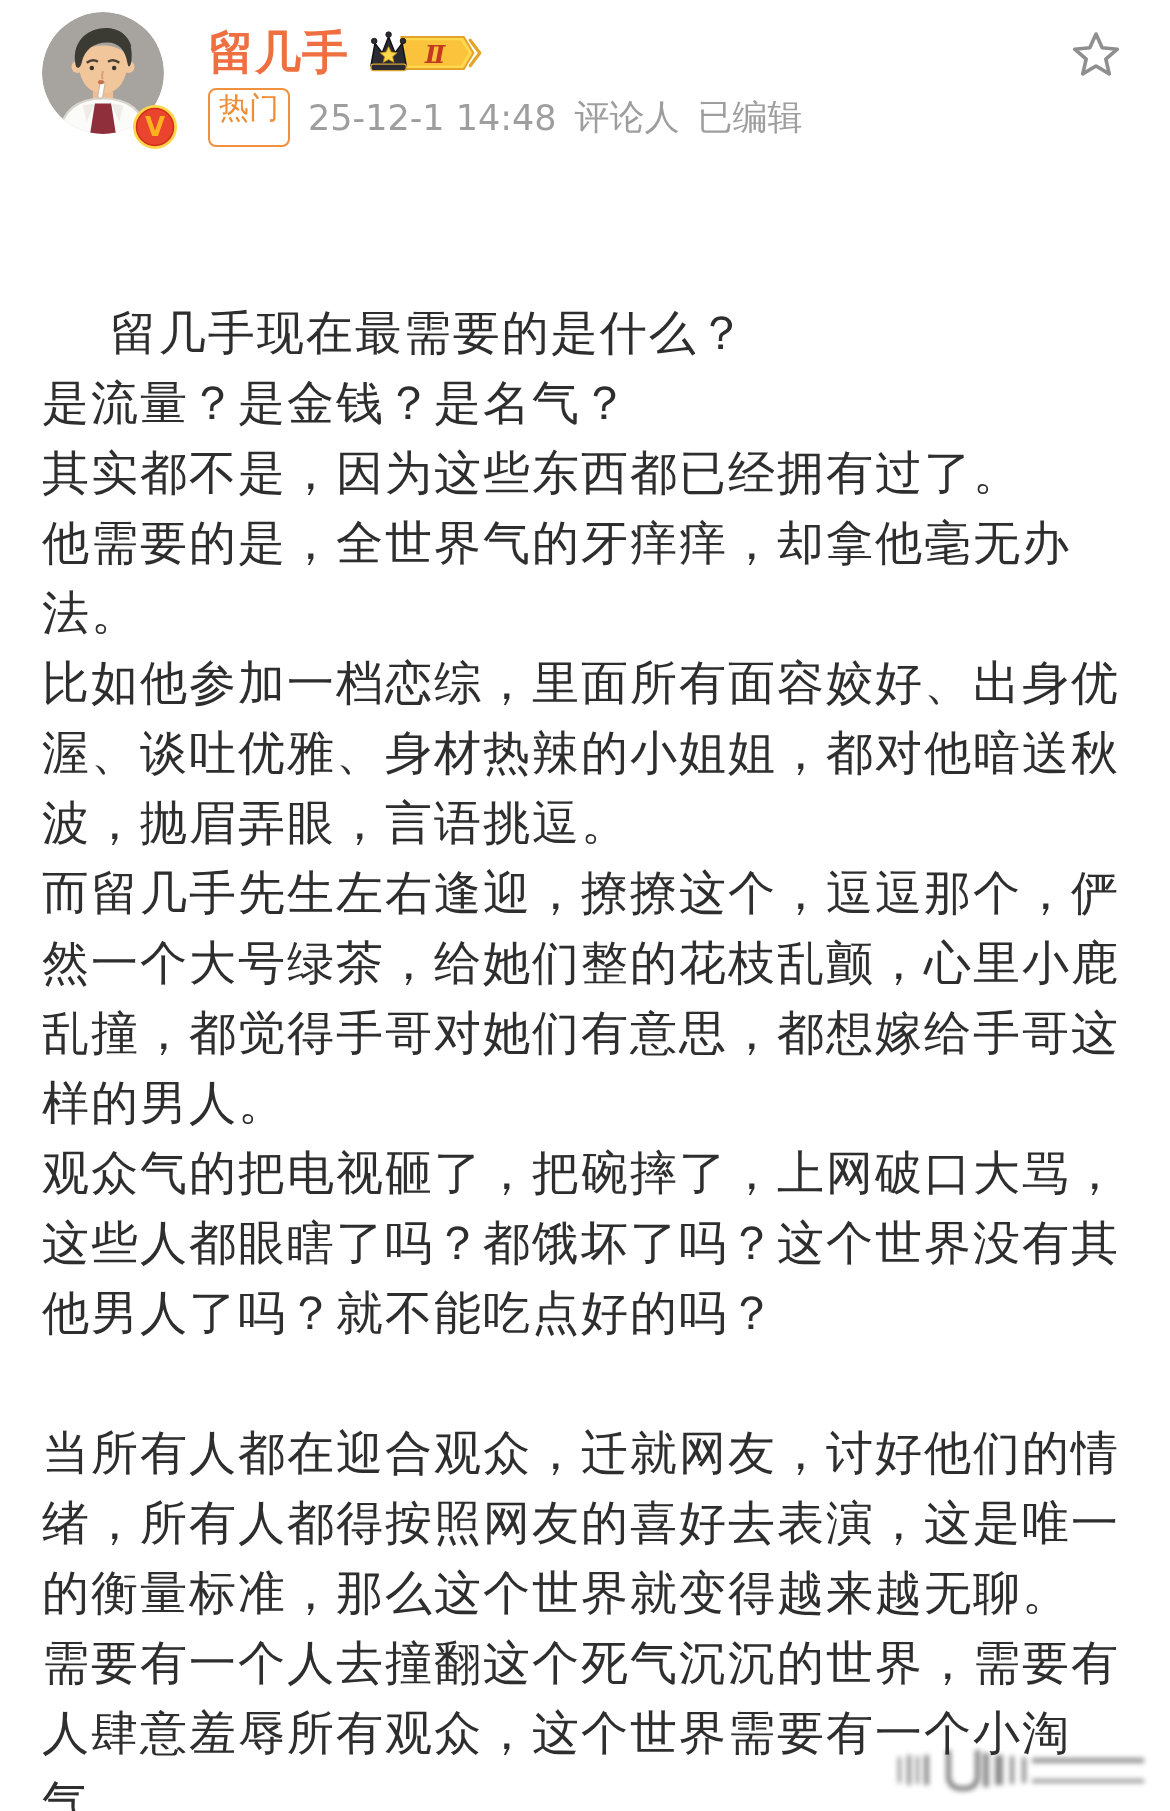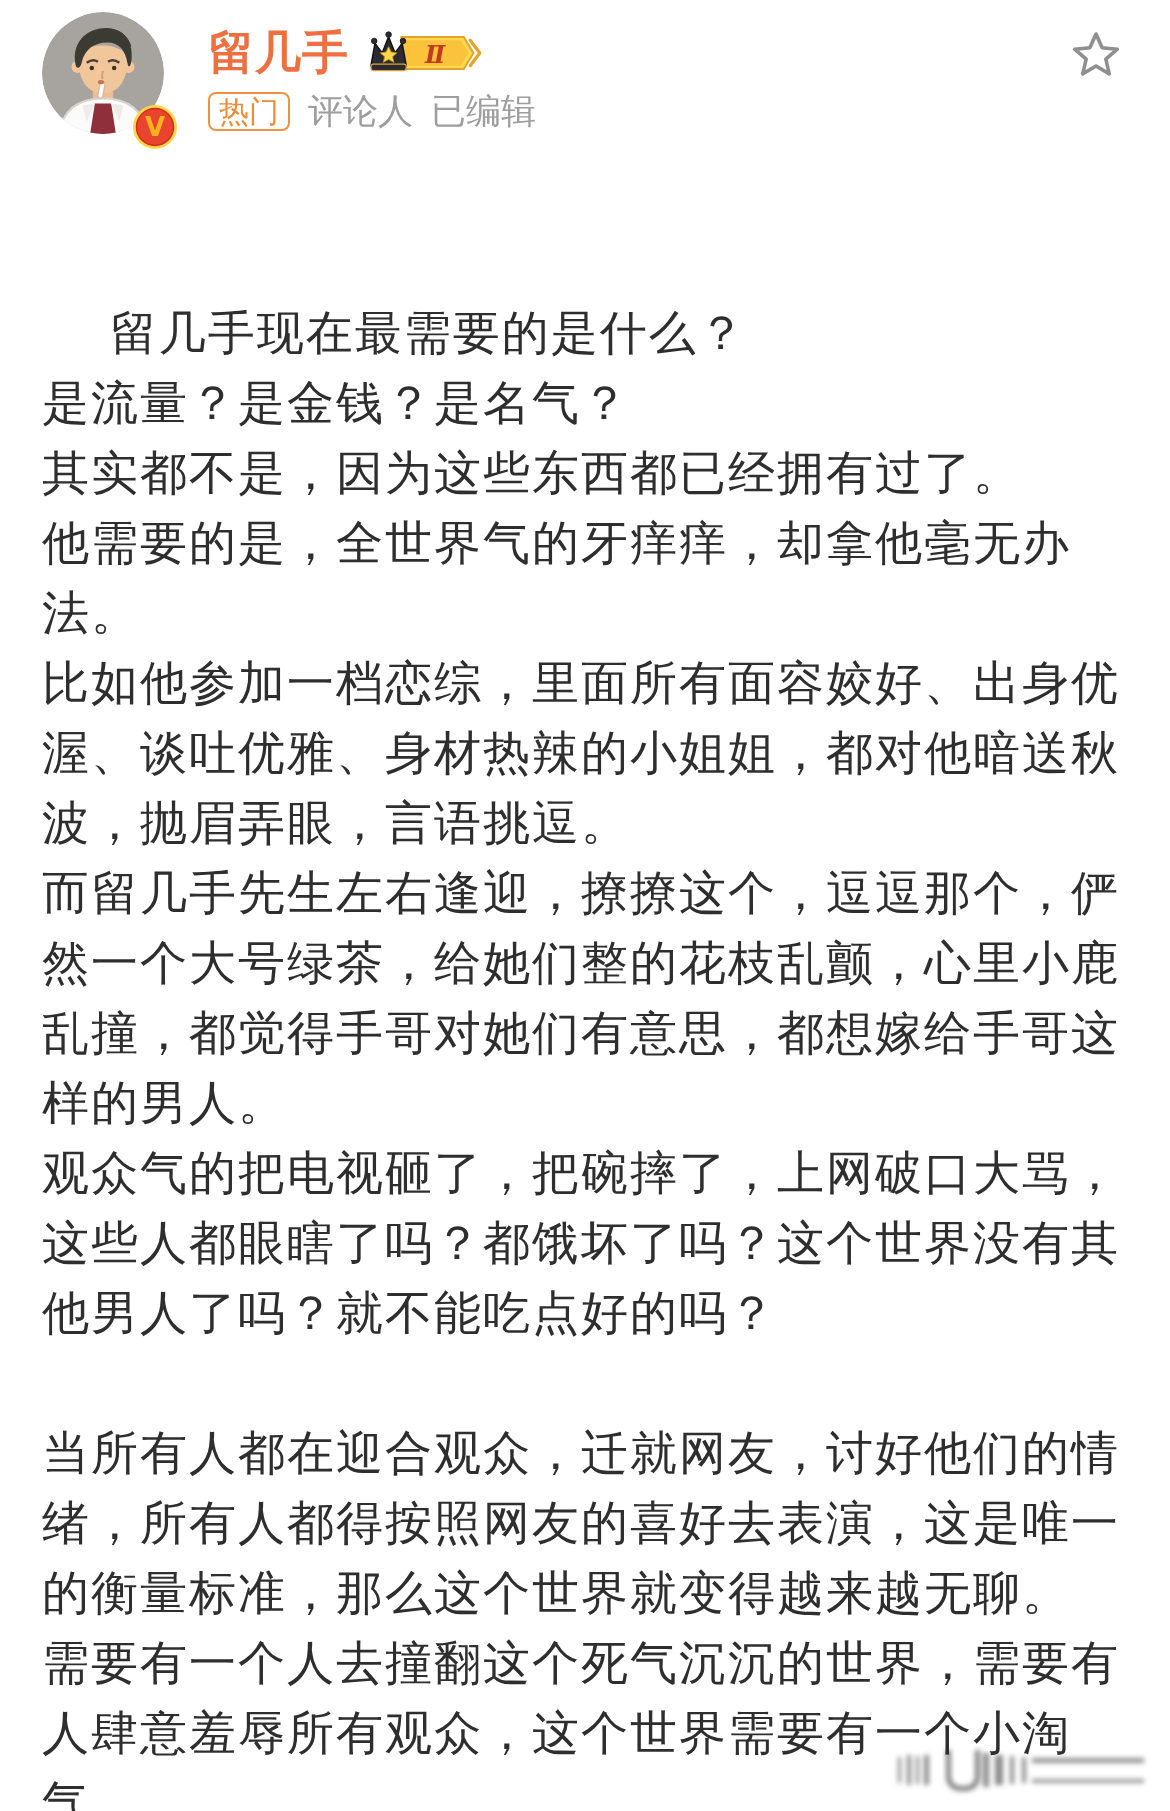--- a/index.html
+++ b/index.html
@@ -10,21 +10,21 @@
   
   .avatar-wrap{position:absolute;left:42px;top:12px;width:122px;height:122px;}
   .avatar-wrap svg{display:block;}
   .v-badge{position:absolute;left:90px;top:92px;width:46px;height:46px;}
   .name-row{position:absolute;left:208px;top:22px;display:flex;align-items:center;gap:14px;}
   .username{font-size:46px;font-weight:bold;color:#ee7040;letter-spacing:1px;}
   .crown-badge{width:120px;height:52px;}
   .meta-row{position:absolute;left:208px;top:88px;display:flex;align-items:center;gap:18px;}
   .hot-tag{
     font-size:30px;color:#f08c33;border:2px solid #f0913f;border-radius:8px;
-    padding:1px 9px 0 9px;line-height:34px;
+    padding:1px 9px 20px 9px;line-height:34px;
   }
   .meta-text{font-size:35px;color:#9e9e9e;}
   .location-row{position:absolute;left:208px;top:140px;font-size:35px;color:#9e9e9e;}
   .star-btn{position:absolute;left:1070px;top:28px;width:52px;height:52px;cursor:pointer;}
   
   .post-body{
     position:absolute;left:42px;top:228px;width:1100px;
     font-size:47px;line-height:70px;letter-spacing:2px;color:#2e2e2e;
     white-space:pre;
   }
@@ -107,20 +107,21 @@
       <rect x="10" y="46" width="44" height="8" rx="3" fill="#2c2b33" stroke="#d8a630" stroke-width="1.5"></rect>
       <circle cx="14" cy="17" r="3.5" fill="#2c2b33" stroke="#141319"></circle>
       <circle cx="32" cy="9" r="3.5" fill="#2c2b33" stroke="#141319"></circle>
       <circle cx="50" cy="17" r="3.5" fill="#2c2b33" stroke="#141319"></circle>
       <path d="M32 24 l3.2 6.8 7.4 0.8 -5.5 5 1.6 7.3 -6.7 -3.8 -6.7 3.8 1.6 -7.3 -5.5 -5 7.4 -0.8 Z" fill="#ffd84d" stroke="#b9860f" stroke-width="1"></path>
     </svg>
   </div>
 
   <div class="meta-row">
     <span class="hot-tag">热门</span>
+    <span class="meta-text">25-12-1 14:48</span>
     <span class="meta-text">评论人</span>
     <span class="meta-text">已编辑</span>
   </div>
 
 
   <svg class="star-btn" viewBox="0 0 52 52">
     <path d="M26 6 L32.2 19.8 L47.3 21.2 L35.8 31.1 L39.3 45.9 L26 38 L12.7 45.9 L16.2 31.1 L4.7 21.2 L19.8 19.8 Z" fill="none" stroke="#8f8f8f" stroke-width="3.6" stroke-linejoin="round"></path>
   </svg>
 
   <div class="post-body">

